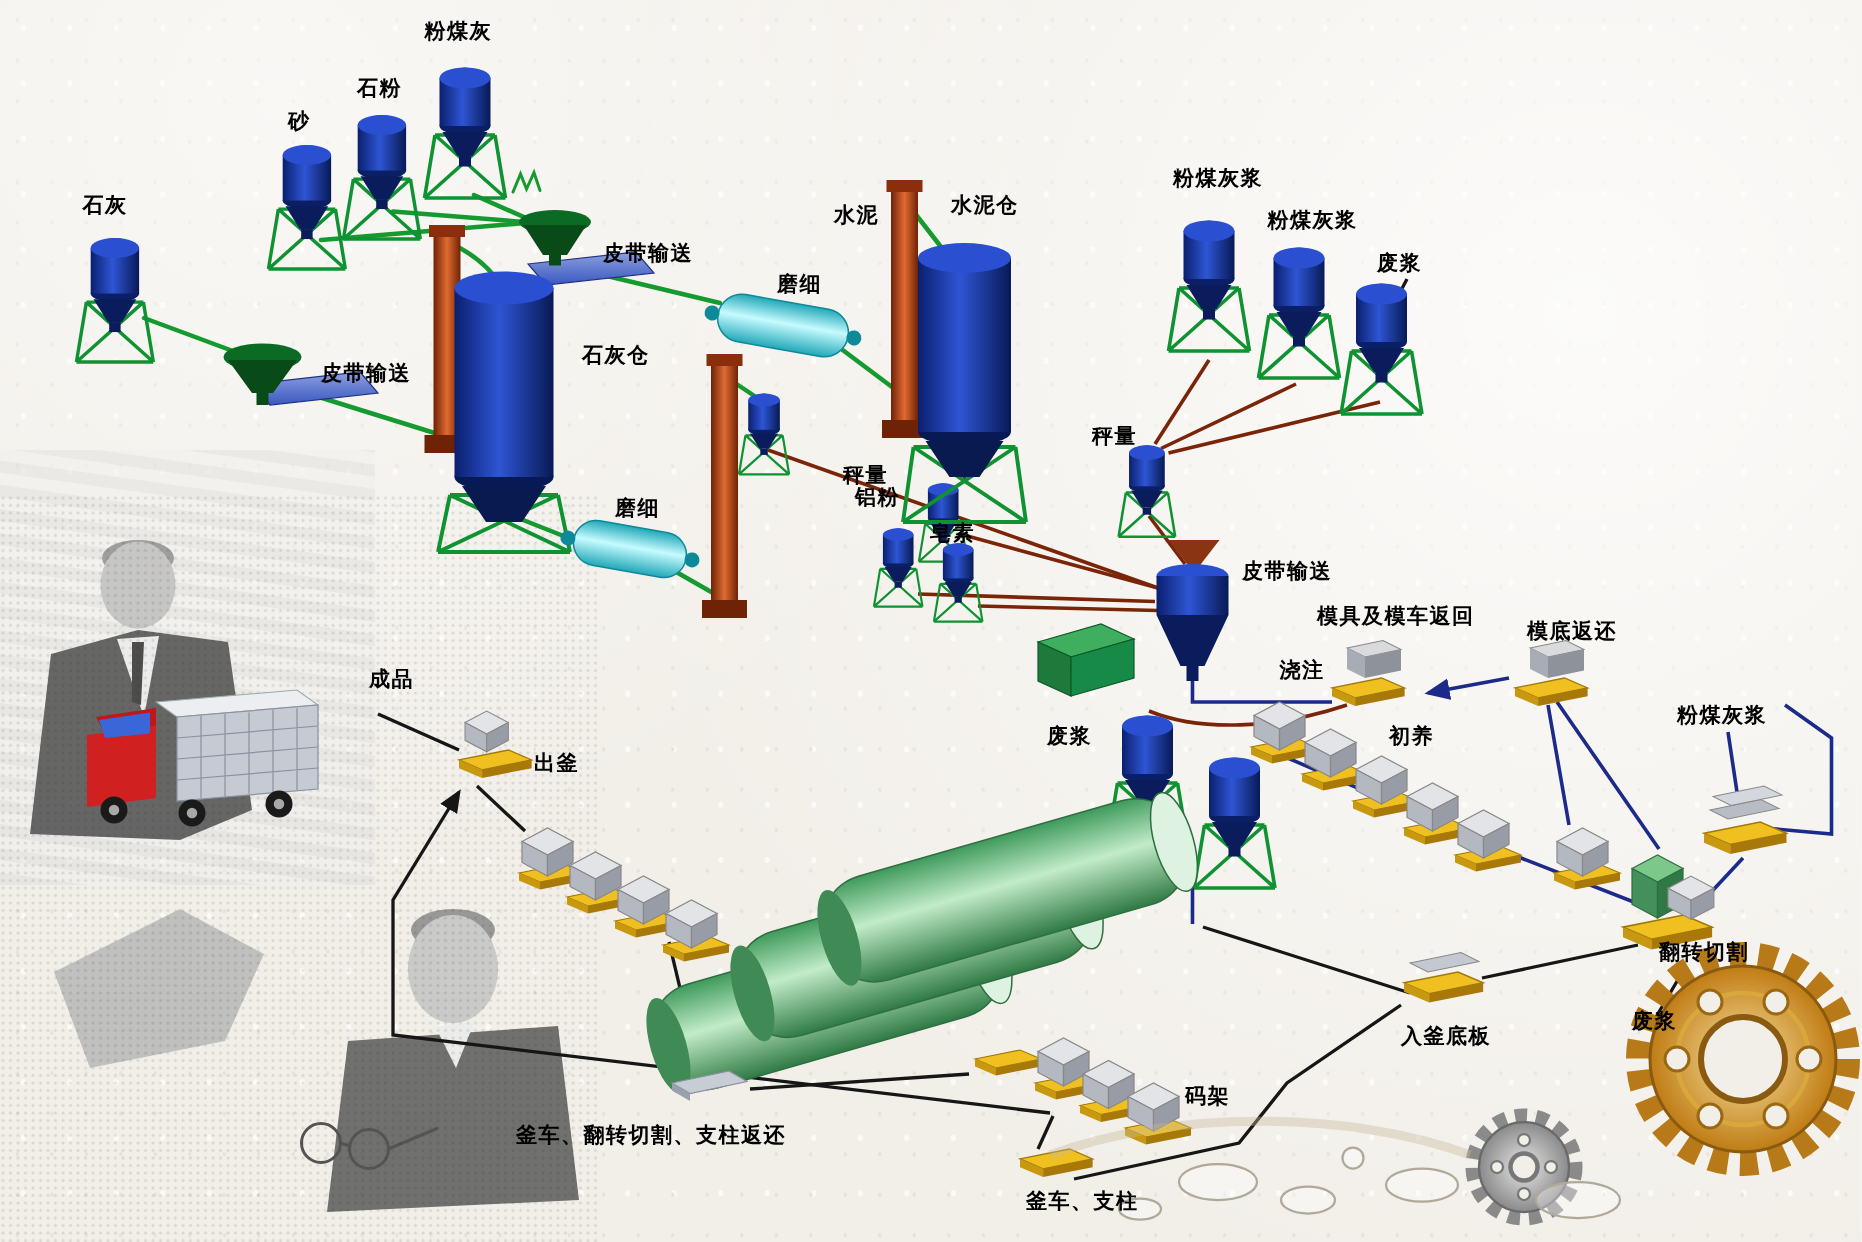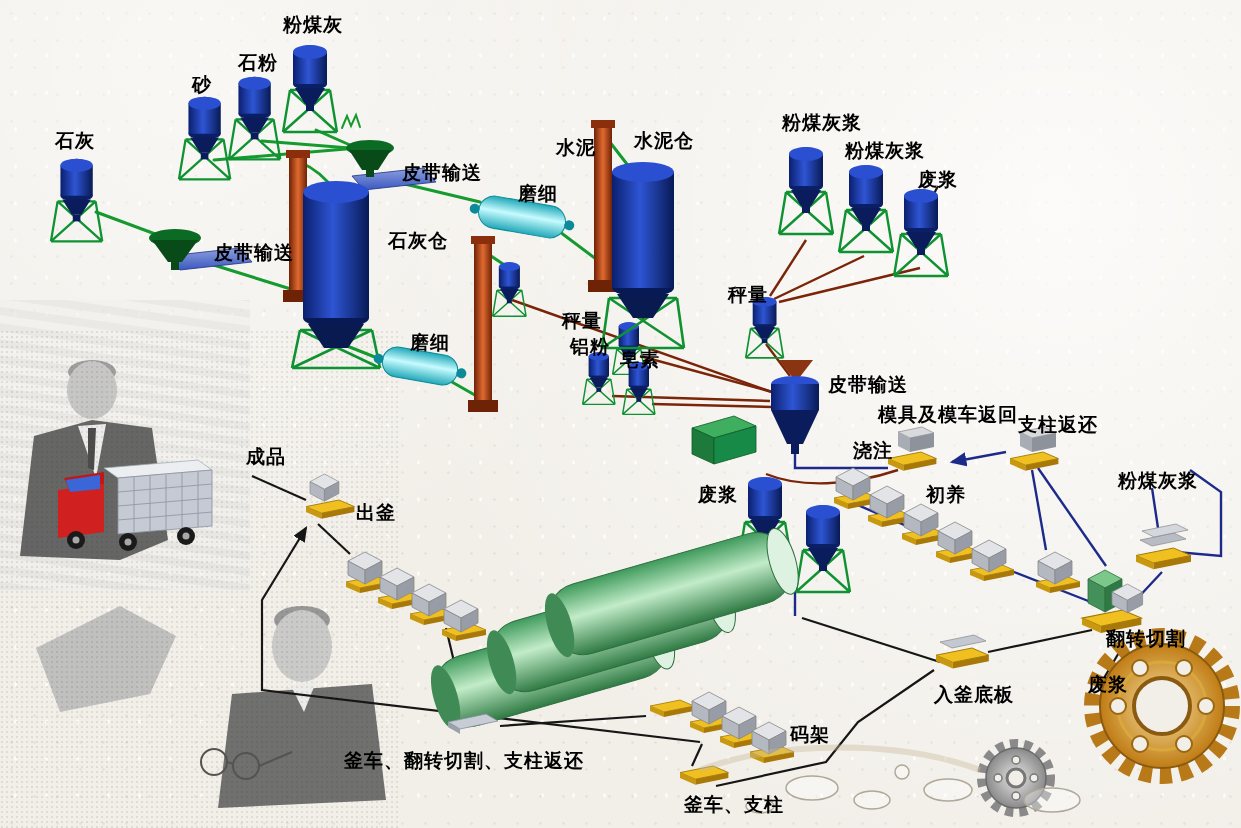--- a/index.html
+++ b/index.html
@@ -9,21 +9,21 @@
     background-image:
       radial-gradient(circle at 85% 25%, rgba(255,255,255,.75), transparent 55%),
       radial-gradient(circle at 15% 8%, rgba(255,255,255,.55), transparent 40%),
       radial-gradient(#e6e2d8 1px, transparent 1.4px),
       radial-gradient(#fbfaf7 1.6px, transparent 2px);
     background-size:100% 100%,100% 100%,23px 27px,31px 37px;
     font-family:"Liberation Sans",sans-serif;
   }
   svg.art{position:absolute;left:0;top:0;z-index:1;}
   .labels{position:absolute;left:0;top:0;width:100%;height:100%;z-index:2;}
-  .lbl{position:absolute;font-weight:700;font-size:19px;color:#000;white-space:nowrap;letter-spacing:1px;}
+  .lbl{position:absolute;font-weight:700;font-size:14px;color:#000;white-space:nowrap;letter-spacing:1px;}
   .gl{stroke:#149a2e;stroke-width:3;fill:none;stroke-linecap:round;}
   .rl{stroke:#7a2408;stroke-width:2.4;fill:none;}
   .nl{stroke:#1c2a8a;stroke-width:2.4;fill:none;}
   .bl{stroke:#161616;stroke-width:2.2;fill:none;}
 </style>
 </head>
 <body>
 
 <div id="stage">
 
@@ -406,30 +406,30 @@
   <div class="lbl" style="left:283px;top:12px">粉煤灰</div>
   <div class="lbl" style="left:402px;top:160px">皮带输送</div>
   <div class="lbl" style="left:214px;top:240px">皮带输送</div>
   <div class="lbl" style="left:556px;top:135px">水泥</div>
   <div class="lbl" style="left:634px;top:128px">水泥仓</div>
   <div class="lbl" style="left:518px;top:181px">磨细</div>
   <div class="lbl" style="left:410px;top:330px">磨细</div>
   <div class="lbl" style="left:388px;top:228px">石灰仓</div>
   <div class="lbl" style="left:562px;top:308px">秤量</div>
   <div class="lbl" style="left:728px;top:282px">秤量</div>
-  <div class="lbl" style="left:570px;top:334px">铝粉</div>
+  <div class="lbl" style="left:570px;top:323px">铝粉</div>
   <div class="lbl" style="left:620px;top:347px">皂素</div>
   <div class="lbl" style="left:782px;top:110px">粉煤灰浆</div>
   <div class="lbl" style="left:845px;top:138px">粉煤灰浆</div>
   <div class="lbl" style="left:918px;top:167px">废浆</div>
   <div class="lbl" style="left:698px;top:482px">废浆</div>
   <div class="lbl" style="left:1088px;top:672px">废浆</div>
   <div class="lbl" style="left:828px;top:372px">皮带输送</div>
   <div class="lbl" style="left:878px;top:402px">模具及模车返回</div>
-  <div class="lbl" style="left:1018px;top:412px">支柱返还</div>
+  <div class="lbl" style="left:1018px;top:412px">模底返还</div>
   <div class="lbl" style="left:853px;top:438px">浇注</div>
   <div class="lbl" style="left:1118px;top:468px">粉煤灰浆</div>
   <div class="lbl" style="left:926px;top:482px">初养</div>
   <div class="lbl" style="left:246px;top:444px">成品</div>
   <div class="lbl" style="left:356px;top:500px">出釜</div>
   <div class="lbl" style="left:1106px;top:626px">翻转切割</div>
   <div class="lbl" style="left:934px;top:682px">入釜底板</div>
   <div class="lbl" style="left:790px;top:722px">码架</div>
   <div class="lbl" style="left:344px;top:748px">釜车、翻转切割、支柱返还</div>
   <div class="lbl" style="left:684px;top:792px">釜车、支柱</div>

